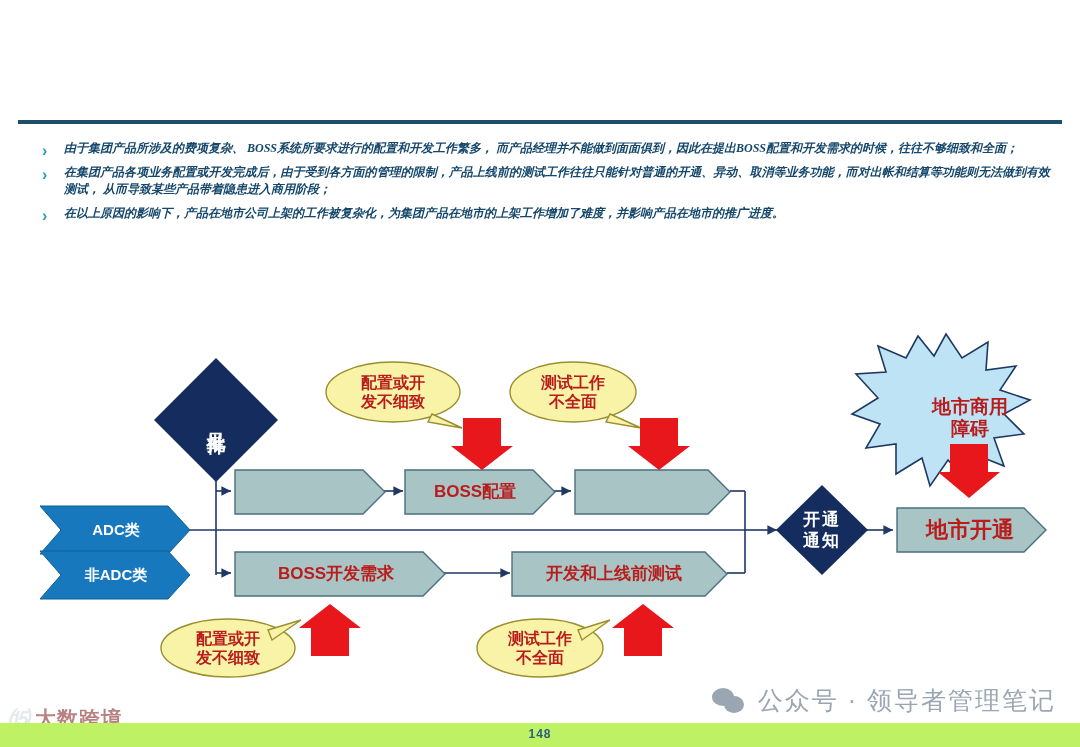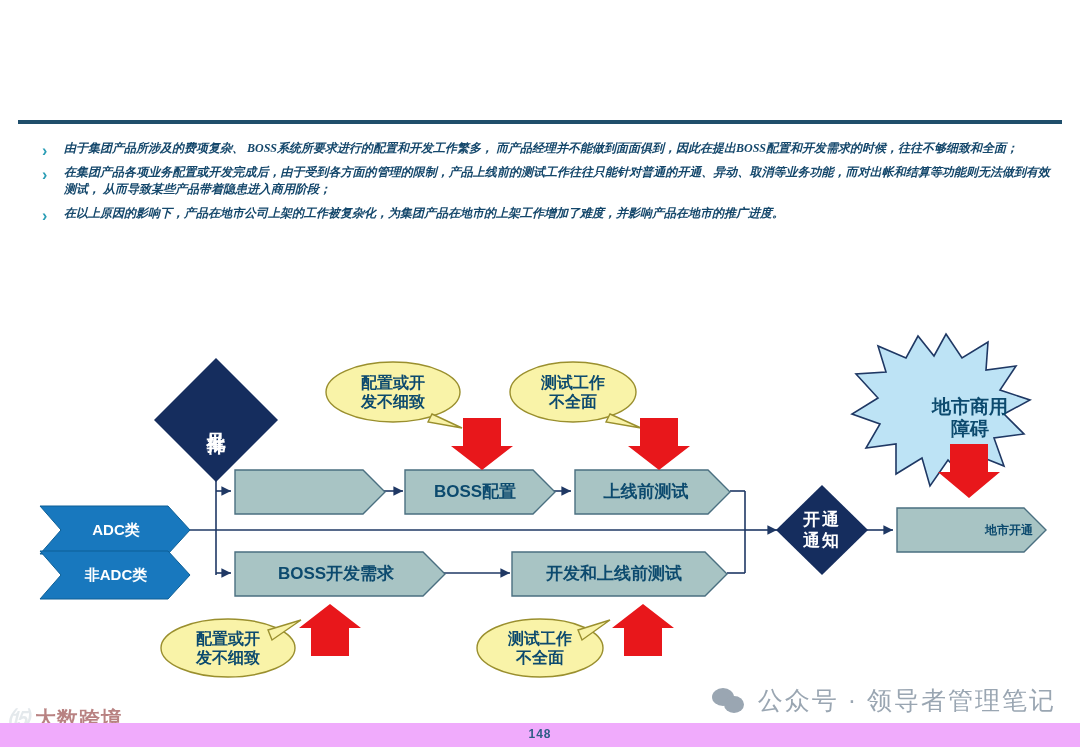--- a/index.html
+++ b/index.html
@@ -39,27 +39,27 @@
   
   .diagram{position:absolute;left:0;top:330px;width:1080px;height:360px;}
   .diagram svg{position:absolute;left:0;top:0;}
 
   
   .lbl{
     position:absolute;display:flex;align-items:center;justify-content:center;
     text-align:center;line-height:1.18;font-weight:bold;
   }
   .lbl-white{color:#ffffff;}
-  .lbl-navy{color:#0c4a6e;}
+  .lbl-navy{color:#b91c1c;}
   .lbl-vert{writing-mode:vertical-rl;text-orientation:upright;letter-spacing:2px;}
 
   
   .footer-bar{
     position:absolute;left:0;bottom:0;width:1080px;height:24px;
-    background:#f0abfc;
+    background:#bef264;
   }
   .footer-bar .pageno{
     position:absolute;left:0;right:0;top:4px;text-align:center;
     color:#2e5d86;font-size:12px;font-weight:bold;letter-spacing:1px;
   }
   .logo{
     position:absolute;left:8px;bottom:14px;display:flex;align-items:center;gap:6px;
     opacity:.55;
   }
   .logo .logo-mark{
@@ -184,27 +184,26 @@
 
       <polygon points="950,114 988,114 988,142 1000,142 969,168 938,142 950,142" fill="#e8171b"></polygon>
     </svg>
 
     <div class="lbl lbl-white lbl-vert" style="left:196px;top:42px;width:40px;height:96px;font-size:19px;">呈批件</div>
 
     <div class="lbl lbl-white" style="left:61px;top:186px;width:110px;height:28px;font-size:15px;">ADC类</div>
     <div class="lbl lbl-white" style="left:61px;top:231px;width:110px;height:28px;font-size:15px;">非ADC类</div>
 
     <div class="lbl lbl-navy" style="left:410px;top:148px;width:130px;height:28px;font-size:17px;">BOSS配置</div>
-    <div class="lbl lbl-navy" style="left:580px;top:148px;width:132px;height:28px;font-size:17px;">上线前测试</div>
     <div class="lbl lbl-navy" style="left:243px;top:230px;width:186px;height:28px;font-size:17px;">BOSS开发需求</div>
     <div class="lbl lbl-navy" style="left:518px;top:230px;width:192px;height:28px;font-size:17px;">开发和上线前测试</div>
 
     <div class="lbl lbl-white lbl-vert" style="left:800px;top:164px;width:44px;height:72px;font-size:17px;writing-mode:horizontal-tb;text-orientation:mixed;line-height:1.25;white-space:pre-line;">开通通知</div>
 
-    <div class="lbl lbl-navy" style="left:944px;top:186px;width:130px;height:28px;font-size:12px;">地市开通</div>
+    <div class="lbl lbl-navy" style="left:905px;top:186px;width:130px;height:28px;font-size:22px;">地市开通</div>
 
     <div class="lbl lbl-navy" style="left:333px;top:38px;width:120px;height:50px;font-size:16px;white-space:pre-line;">配置或开
 发不细致</div>
     <div class="lbl lbl-navy" style="left:517px;top:38px;width:112px;height:50px;font-size:16px;white-space:pre-line;">测试工作
 不全面</div>
     <div class="lbl lbl-navy" style="left:168px;top:294px;width:120px;height:50px;font-size:16px;white-space:pre-line;">配置或开
 发不细致</div>
     <div class="lbl lbl-navy" style="left:484px;top:294px;width:112px;height:50px;font-size:16px;white-space:pre-line;">测试工作
 不全面</div>
 

